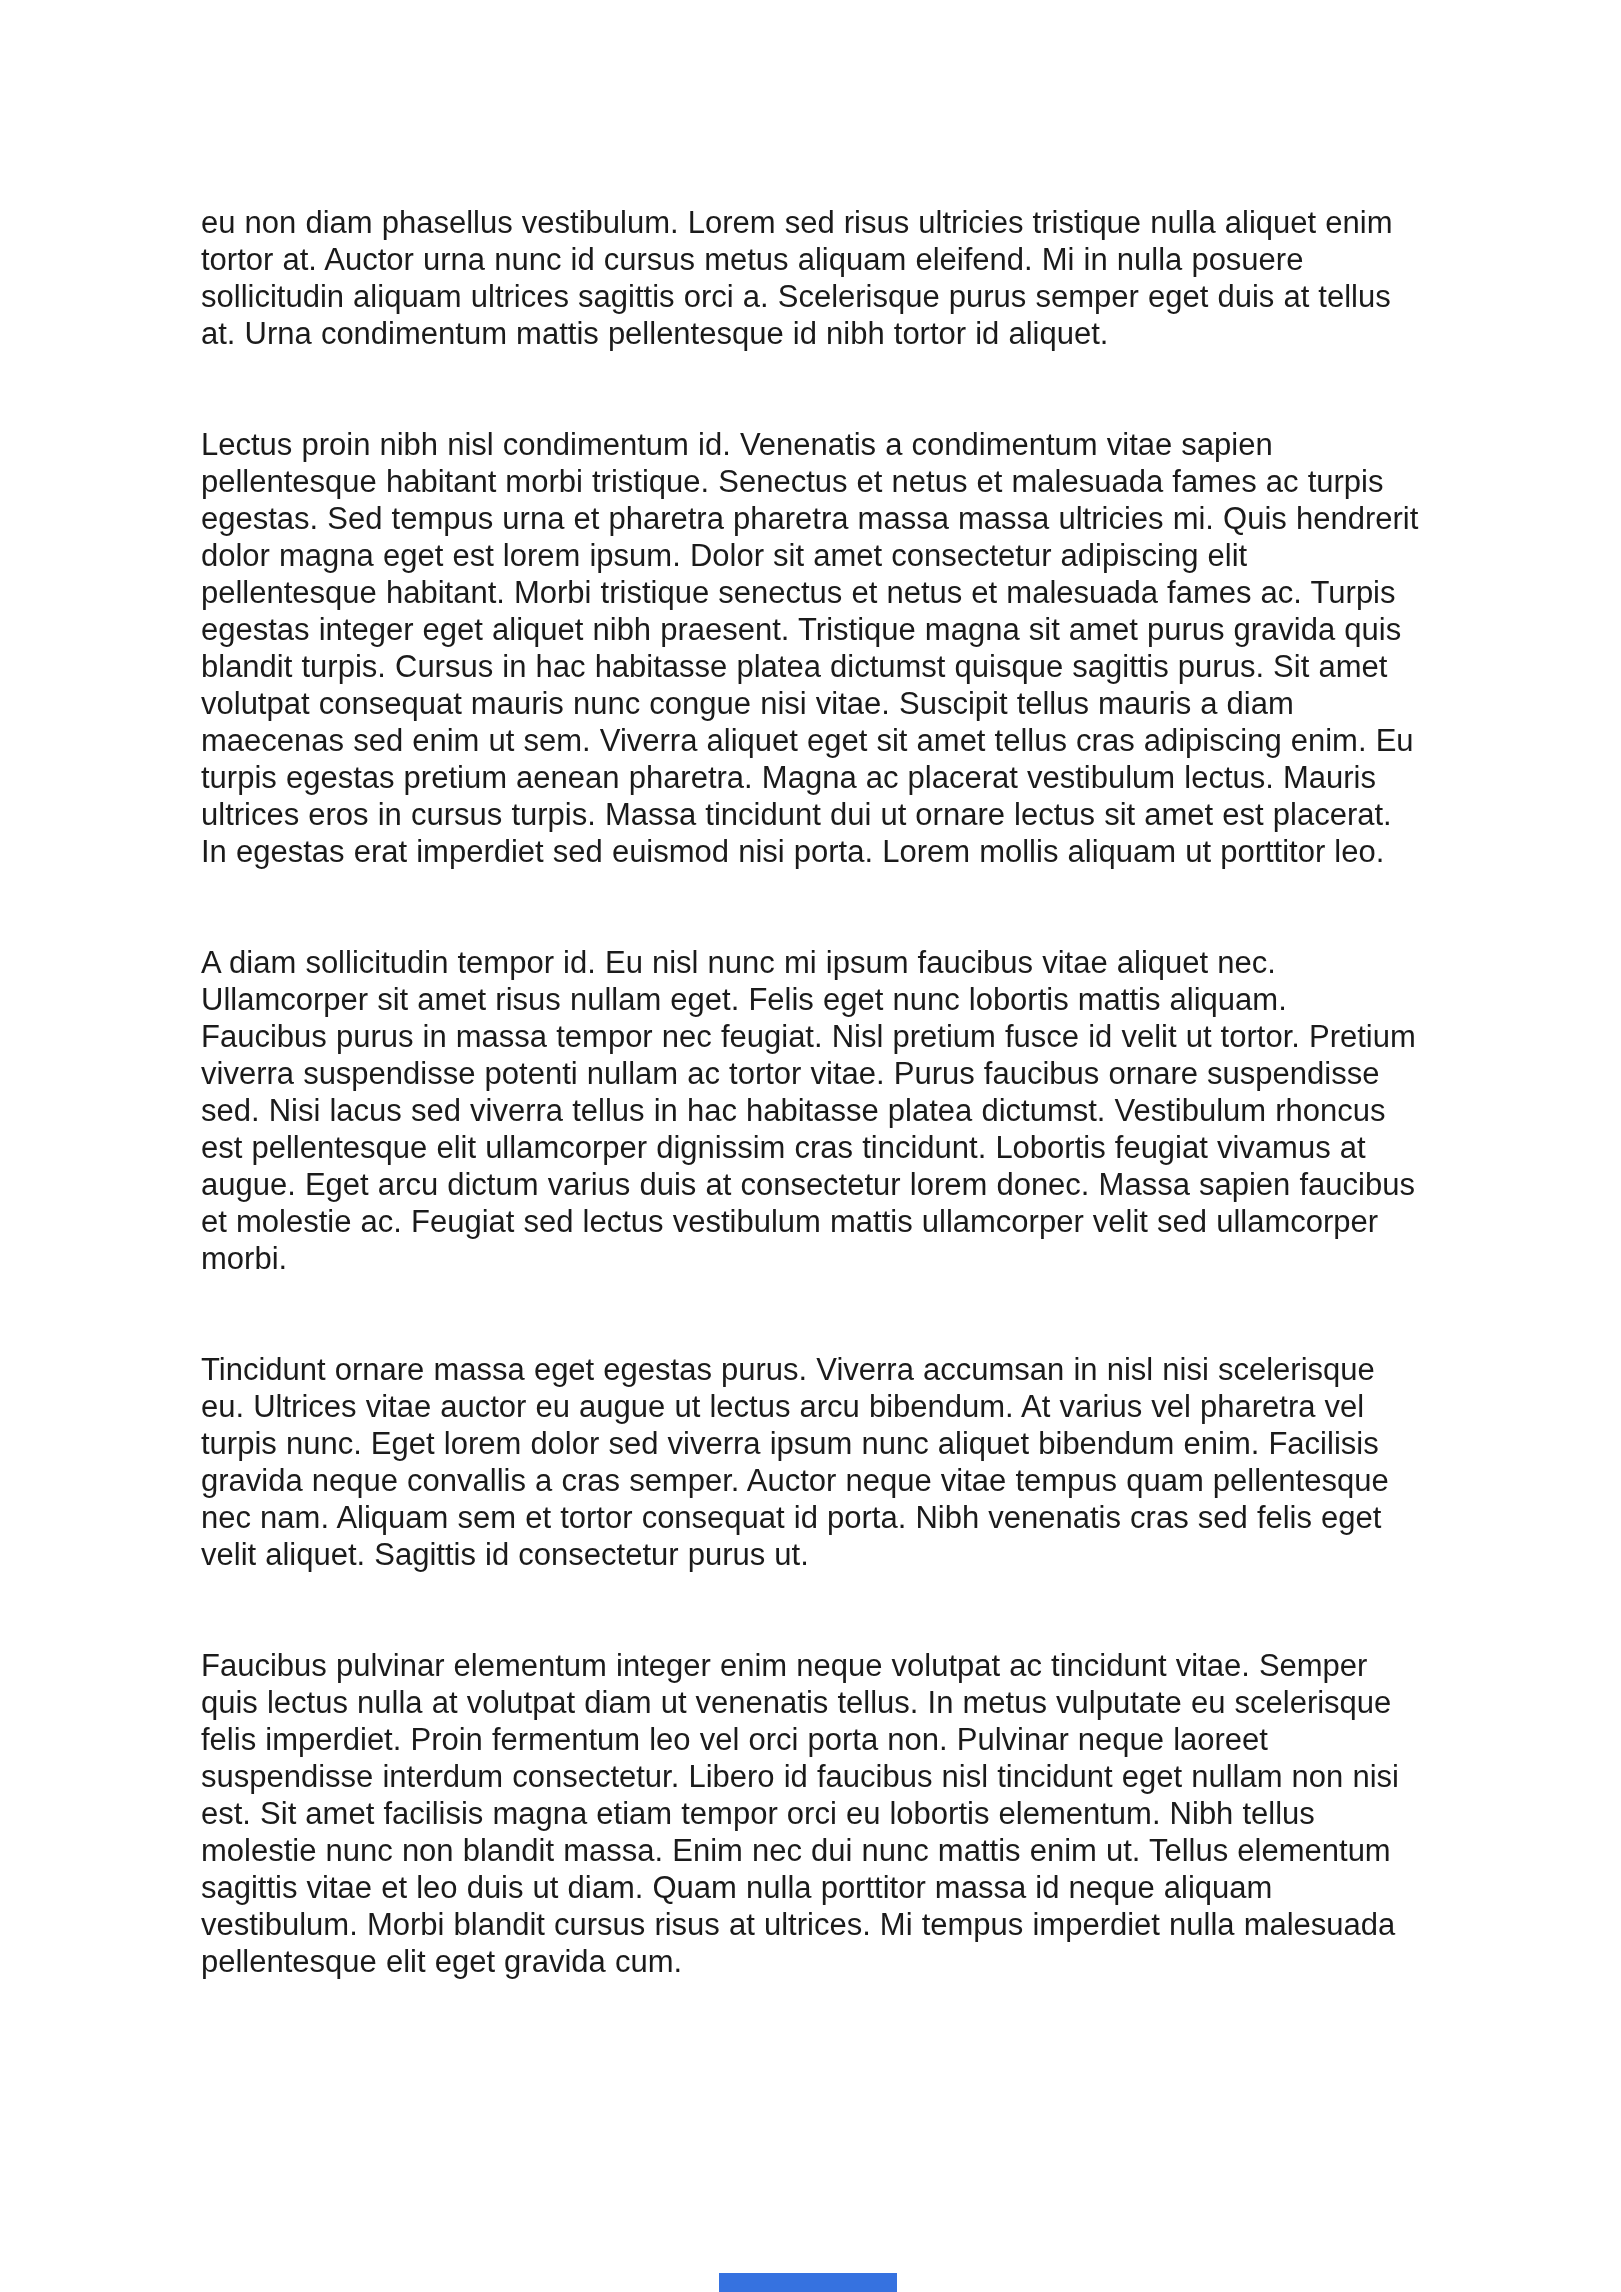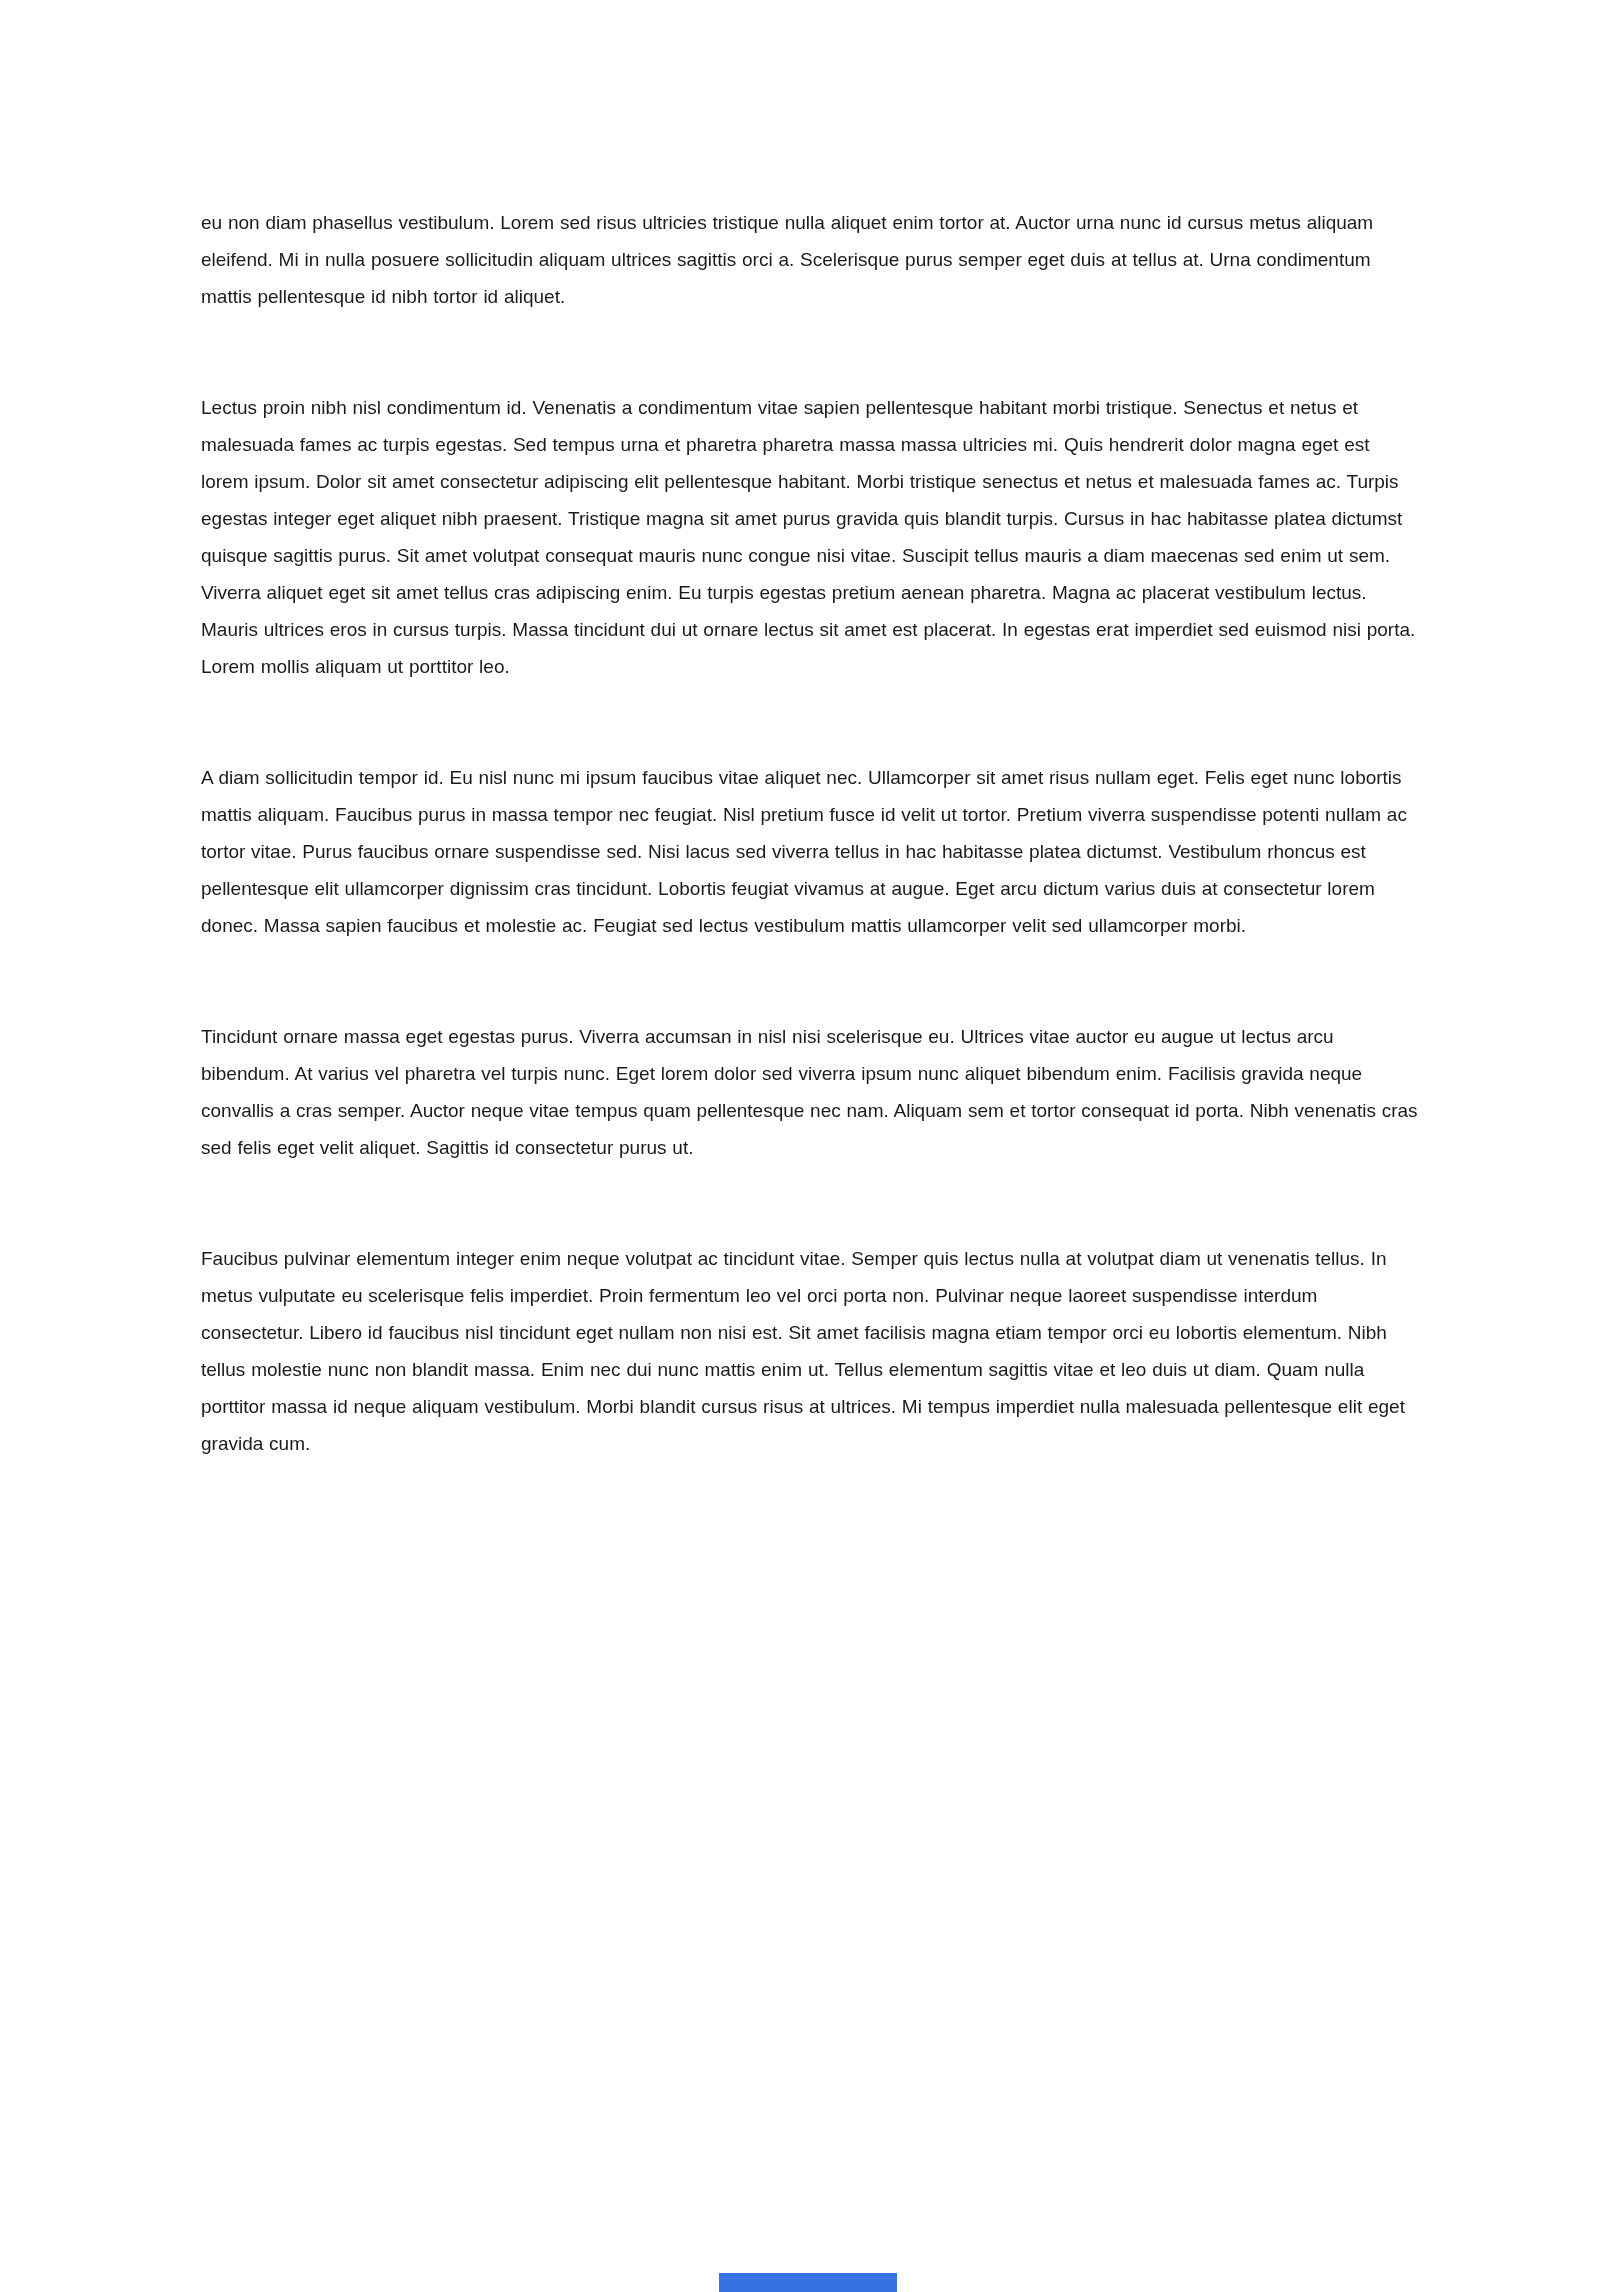--- a/index.html
+++ b/index.html
@@ -8,21 +8,21 @@
       background: #ffffff;
     }
     .page {
       position: relative;
       width: 1621px;
       height: 2293px;
       background: #ffffff;
       box-sizing: border-box;
       padding: 204px 202px 0 201px;
       font-family: "Liberation Sans", sans-serif;
-      font-size: 19px;
+      font-size: 31px;
       line-height: 37px;
       color: #1b1b1b;
       overflow: hidden;
     }
     .para {
       margin: 0 0 74px 0;
       text-align: left;
       word-spacing: 0.5px;
     }
     .bottom-fragment {

